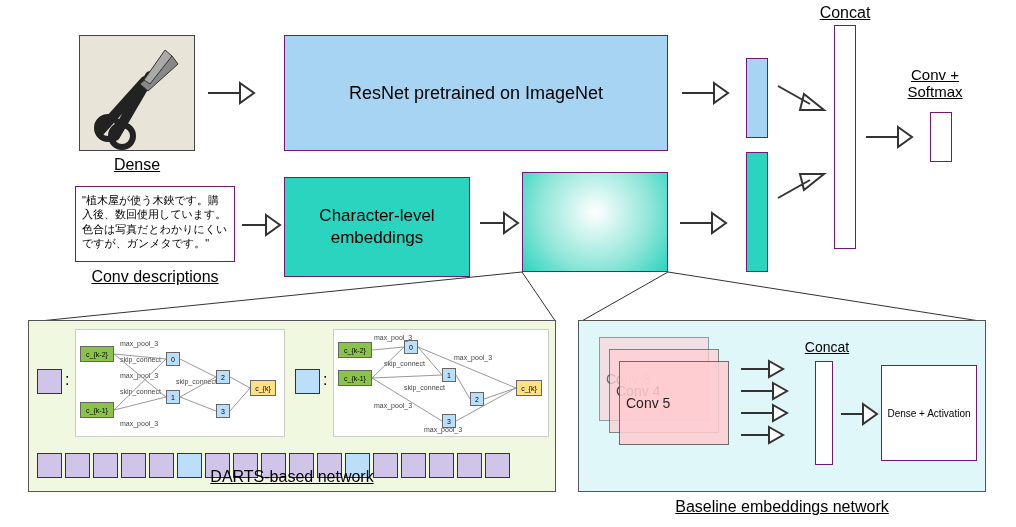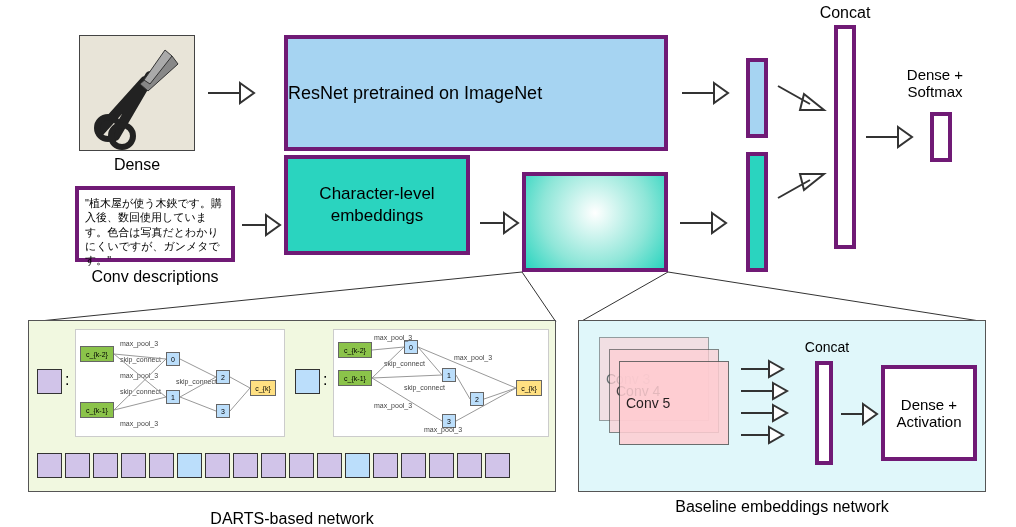--- a/index.html
+++ b/index.html
@@ -1,19 +1,19 @@
 <!DOCTYPE html>
 <html><head>
 <meta charset="utf-8">
 <style>
   * { box-sizing: border-box; margin: 0; padding: 0; }
   body { width: 1016px; height: 527px; font-family: Arial, sans-serif; position: relative; background: #fff; }
   .abs { position: absolute; }
-  .box { border: 4px solid #701a75; display: flex; align-items: center; text-align: center; }
-  .label { font-size: 16px; text-align: center; }
+  .box { border: 1px solid #701a75; display: flex; align-items: center; justify-content: center; text-align: center; }
+  .label { font-size: 16px; text-align: center; text-decoration: underline; }
   .block-row { position: absolute; display: flex; gap: 3px; }
   .block { width: 25px; height: 25px; border: 1px solid #333; }
   .purple { background: #d1c4e9; }
   .lblue { background: #bbdefb; }
   .pinkconv { position:absolute; border:1px solid #555; background:#ffcdd2; display:flex; align-items:center; justify-content:flex-start; padding-left:6px; font-size:14px; }
   svg.arrow { position:absolute; }
   .mini-node { position:absolute; border:1px solid #666; font-size:7px; display:flex; align-items:center; justify-content:center; }
   .mini-text { position:absolute; font-size:7px; color:#444; }
 </style>
 </head>
@@ -49,36 +49,36 @@
 <div class="abs label" style="left:805px; top:4px; width:80px;">Concat</div>
 <div class="abs box" style="left:834px; top:25px; width:22px; height:224px; background:#fff;"></div>
 
 <svg class="arrow" style="left:774px; top:80px;" width="56" height="36">
     <path d="M4 6 L36 24 M30 14 L50 30 L26 30 Z" fill="#fff" stroke="#333" stroke-width="2"></path>
   </svg>
 <svg class="arrow" style="left:774px; top:168px;" width="56" height="36">
     <path d="M4 30 L36 12 M30 22 L50 6 L26 6 Z" fill="#fff" stroke="#333" stroke-width="2"></path>
   </svg>
 
-<div class="abs label" style="left:890px; top:66px; width:90px; font-size:15px;">Dense + Softmax</div>
+<div class="abs label" style="left:890px; top:66px; width:90px; font-size:15px;">Conv + Softmax</div>
 <svg class="arrow" style="left:864px; top:122px;" width="52" height="30">
     <path d="M2 15 H34 M34 5 L48 15 L34 25 Z" fill="#fff" stroke="#333" stroke-width="2"></path>
   </svg>
 <div class="abs box" style="left:930px; top:112px; width:22px; height:50px; background:#fff;"></div>
 
 <div class="abs box" style="left:75px; top:186px; width:160px; height:76px; background:#fff; font-size:11px; padding:6px; line-height:1.3; text-align:left; align-items:flex-start;">
   <span>"植木屋が使う木鋏です。購入後、数回使用しています。色合は写真だとわかりにくいですが、ガンメタです。"</span>
 </div>
 <div class="abs label" style="left:75px; top:268px; width:160px;">Conv descriptions</div>
 
 <svg class="arrow" style="left:240px; top:210px;" width="42" height="30">
     <path d="M2 15 H26 M26 5 L40 15 L26 25 Z" fill="#fff" stroke="#333" stroke-width="2"></path>
   </svg>
 
-<div class="abs box" style="left:284px; top:155px; width:186px; height:100px; background:#2ad4bf;">
+<div class="abs box" style="left:284px; top:177px; width:186px; height:100px; background:#2ad4bf;">
   <span style="font-size:17px; line-height:1.3;">Character-level embeddings</span>
 </div>
 
 <svg class="arrow" style="left:478px; top:208px;" width="42" height="30">
     <path d="M2 15 H26 M26 5 L40 15 L26 25 Z" fill="#fff" stroke="#333" stroke-width="2"></path>
   </svg>
 
 <div class="abs box" style="left:522px; top:172px; width:146px; height:100px; background: radial-gradient(circle at 50% 40%, #ffffff 0%, #8ee6d8 60%, #2ad4bf 100%);"></div>
 
 <svg class="arrow" style="left:678px; top:208px;" width="52" height="30">
@@ -171,21 +171,21 @@
     <div class="block purple"></div>
     <div class="block purple"></div>
     <div class="block lblue"></div>
     <div class="block purple"></div>
     <div class="block purple"></div>
     <div class="block purple"></div>
     <div class="block purple"></div>
     <div class="block purple"></div>
   </div>
 </div>
-<div class="abs label" style="left:28px; top:510px; width:528px;">DARTS-based network</div>
+<div class="abs label" style="left:28px; top:468px; width:528px;">DARTS-based network</div>
 
 <div class="abs" style="left:578px; top:320px; width:408px; height:172px; border:1px solid #555; background:#e0f7fa;">
 
   <div class="pinkconv" style="left:20px;  top:16px; width:110px; height:84px; opacity:.55;">
       <span>Conv 3</span>
     </div>
   <div class="pinkconv" style="left:30px;  top:28px; width:110px; height:84px; opacity:.70;">
       <span>Conv 4</span>
     </div>
   <div class="pinkconv" style="left:40px;  top:40px; width:110px; height:84px; opacity:.85;">
@@ -201,17 +201,17 @@
     </g>
   </svg>
 
   <div class="abs label" style="left:218px; top:18px; width:60px; font-size:14px;">Concat</div>
   <div class="abs box" style="left:236px; top:40px; width:18px; height:104px; background:#fff;"></div>
 
   <svg class="arrow" style="left:260px; top:78px;" width="40" height="30">
       <path d="M2 15 H24 M24 5 L38 15 L24 25 Z" fill="#fff" stroke="#333" stroke-width="2"></path>
     </svg>
 
-  <div class="abs box" style="left:302px; top:44px; width:96px; height:96px; background:#fff; font-size:15px;">
+  <div class="abs box" style="left:302px; top:44px; width:96px; height:96px; background:#fff; font-size:10px;">
     <span>Dense + Activation</span>
   </div>
 </div>
 <div class="abs label" style="left:578px; top:498px; width:408px;">Baseline embeddings network</div>
 
 </body></html>

